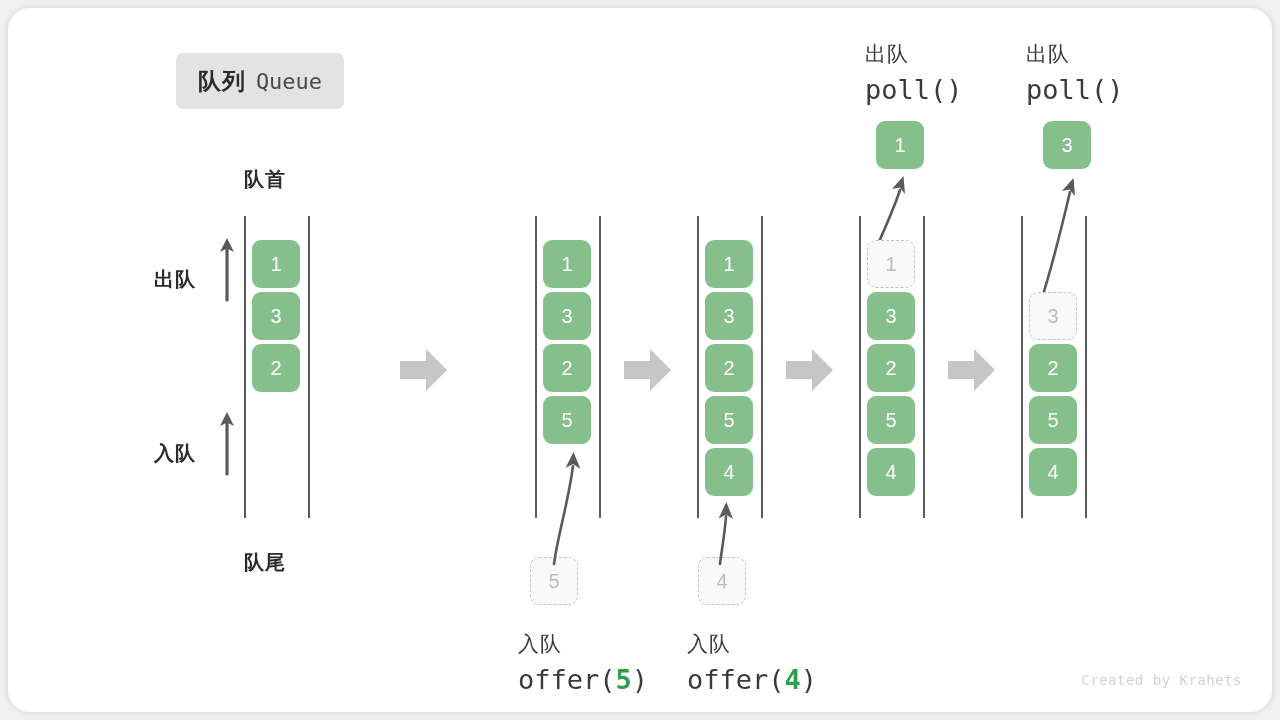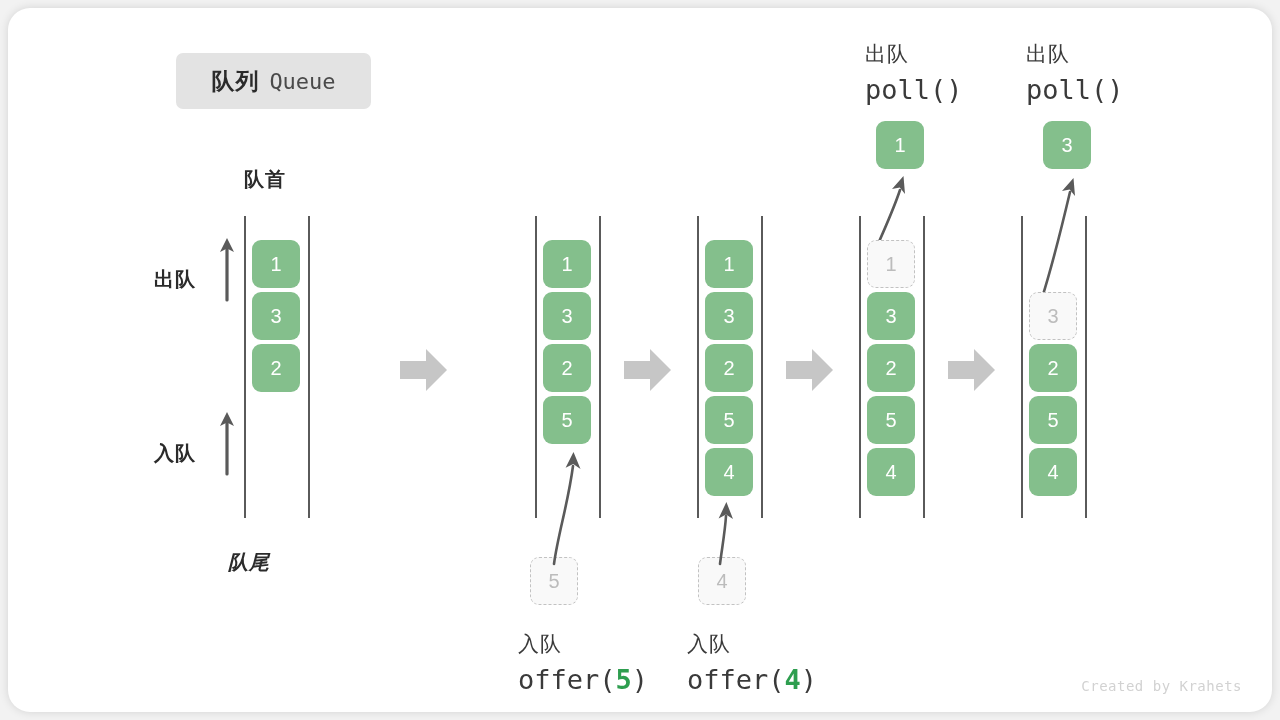--- a/index.html
+++ b/index.html
@@ -33,21 +33,21 @@
     box-shadow: 0 0 10px rgba(0,0,0,0.13);
     box-sizing: border-box;
     overflow: hidden;
   }
 
   
   #title-chip {
     position: absolute;
     left: 168px;
     top: 45px;
-    width: 195px;
+    width: 168px;
     height: 56px;
     background: #e3e3e3;
     border-radius: 7px;
     display: flex;
     align-items: center;
     justify-content: center;
     gap: 10px;
   }
   #title-chip .cn {
     font-size: 23px;
@@ -124,41 +124,41 @@
   
   .step-arrow { position: absolute; }
 
   
   .curve { position: absolute; overflow: visible; }
 
   
   #watermark {
     position: absolute;
     right: 30px;
-    bottom: 18px;
+    bottom: 24px;
     font-family: "DejaVu Sans Mono", "Liberation Mono", monospace;
     font-size: 14px;
     color: #d2d2d2;
     letter-spacing: 0.5px;
     white-space: nowrap;
   }
 </style>
 </head>
 <body>
 
 <div id="canvas">
   <div id="card">
 
     <div id="title-chip">
       <span class="cn">队列</span>
       <span class="en">Queue</span>
     </div>
 
     <div class="cn-label" style="left:236px; top:158px;">队首</div>
-    <div class="cn-label" style="left:220px; top:541px;font-style:italic;">队尾</div>
+    <div class="cn-label" style="left:236px; top:541px;">队尾</div>
 
     <div class="cn-label" style="left:146px; top:258px;">出队</div>
     <div class="cn-label" style="left:146px; top:432px;">入队</div>
 
     <svg class="side-arrow" style="left:206px; top:228px;" width="26" height="66" viewBox="0 0 26 66">
       <line x1="13" y1="64" x2="13" y2="12" stroke="#5a5a5a" stroke-width="3.2" stroke-linecap="round"></line>
       <path d="M13 2 L20 16 L13 12.5 L6 16 Z" fill="#5a5a5a"></path>
     </svg>
     <svg class="side-arrow" style="left:206px; top:402px;" width="26" height="66" viewBox="0 0 26 66">
       <line x1="13" y1="64" x2="13" y2="12" stroke="#5a5a5a" stroke-width="3.2" stroke-linecap="round"></line>

